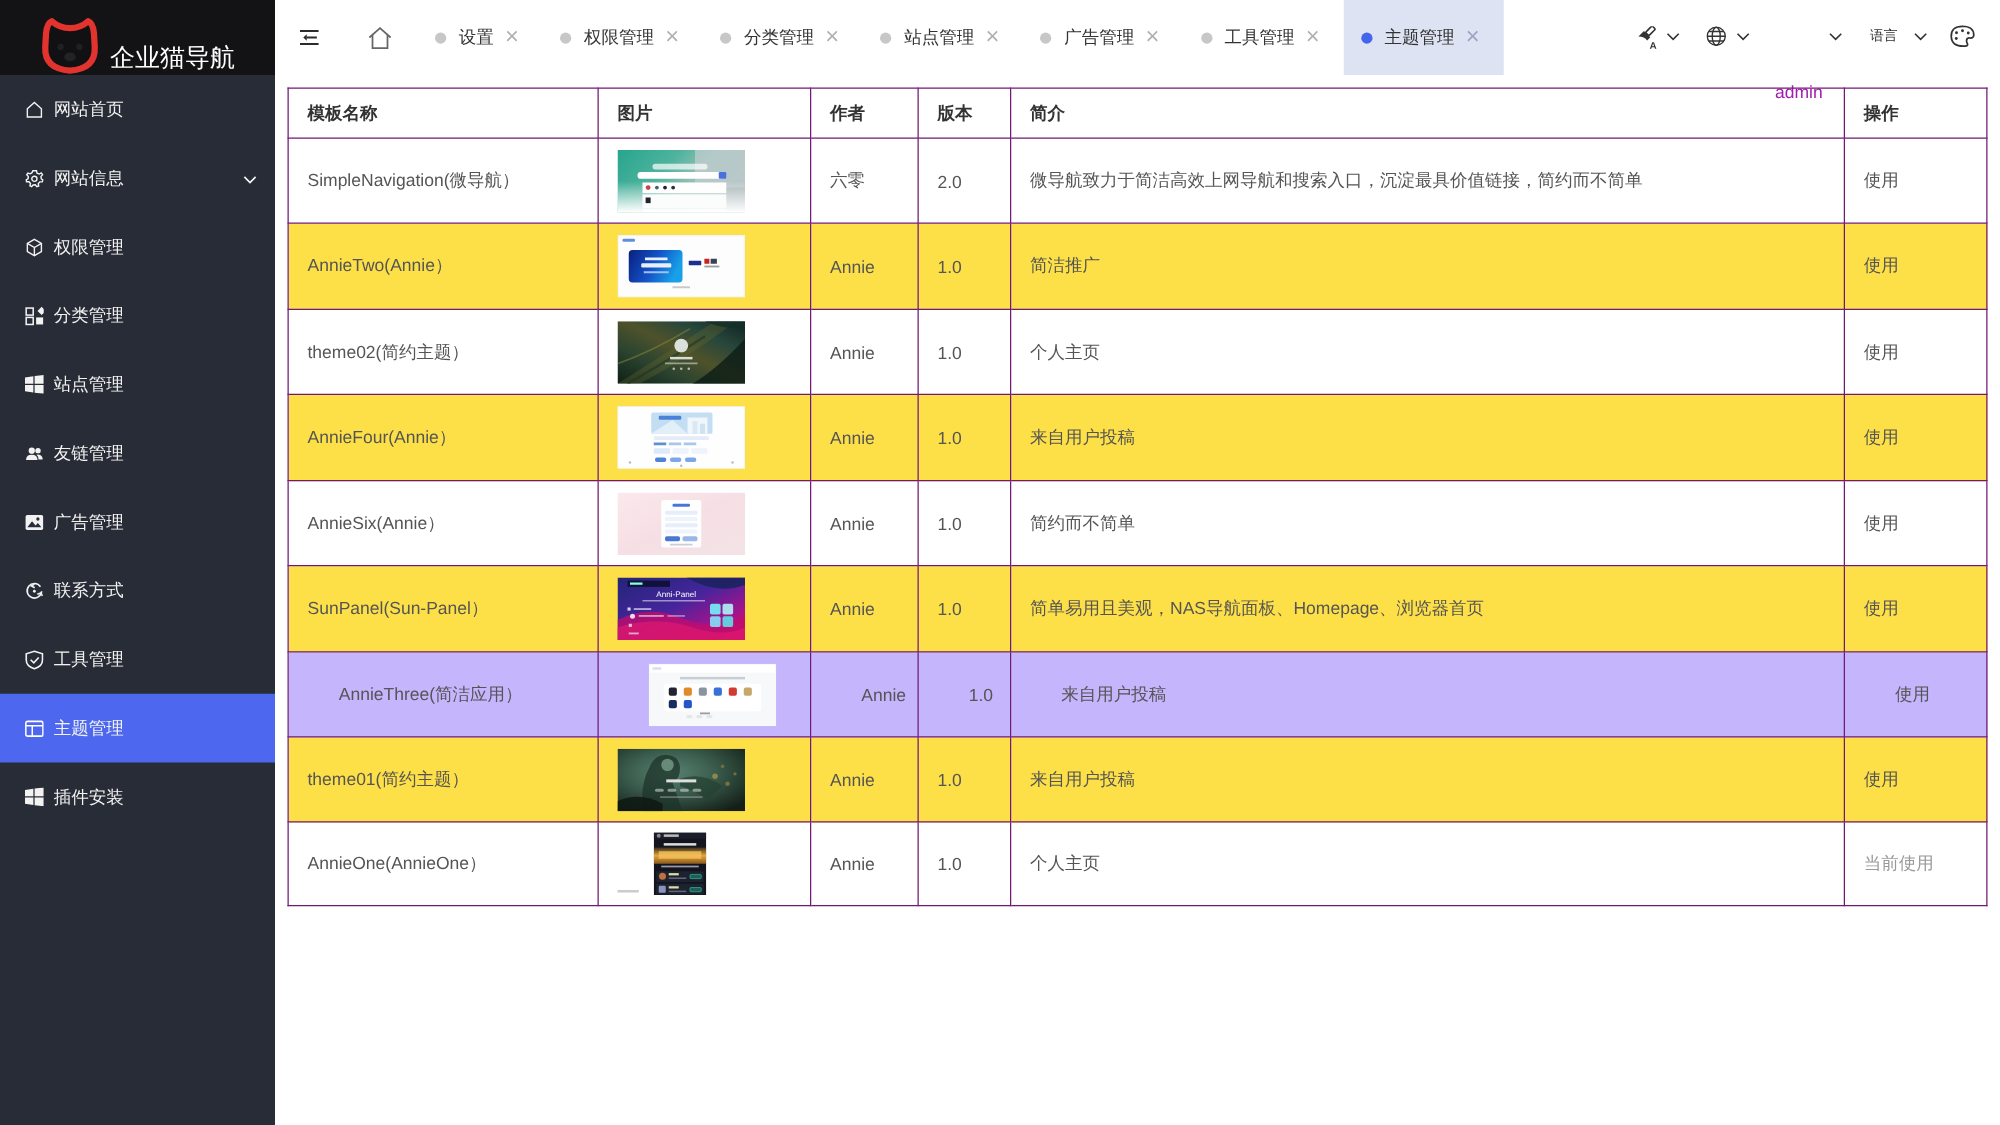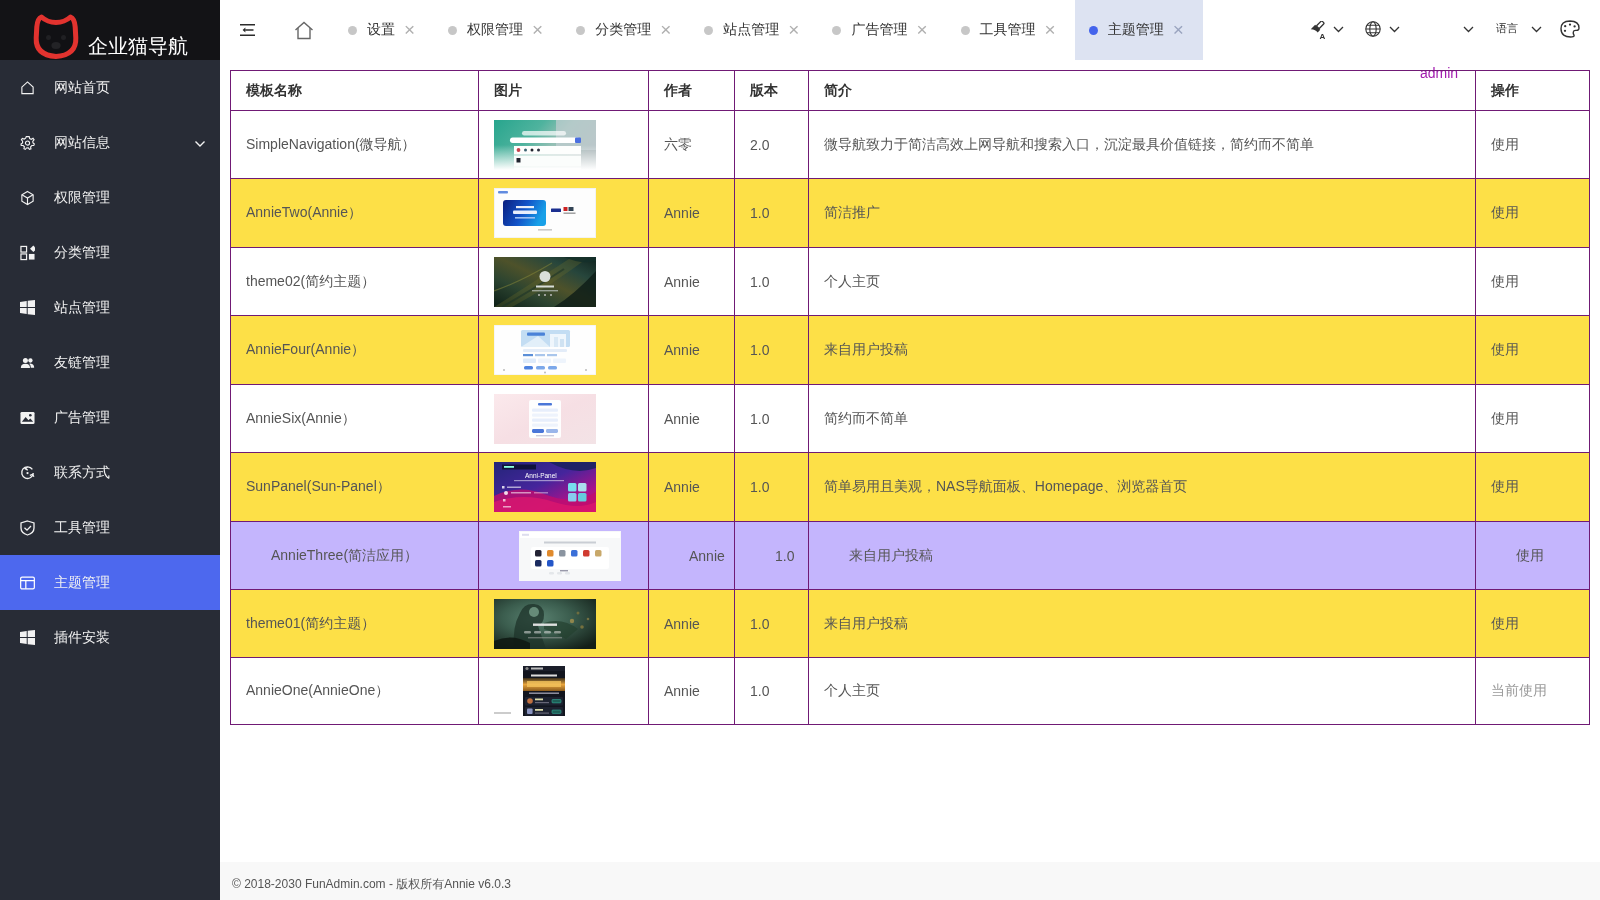--- a/index.html
+++ b/index.html
@@ -5,21 +5,21 @@
 * { margin:0; padding:0; box-sizing:border-box; }
 html,body { width:1600px; height:900px; overflow:hidden; font-family:"Liberation Sans",sans-serif; background:#fff; }
 
 .sidebar { position:absolute; left:0; top:0; width:220px; height:900px; background:#282c36; z-index:5; }
 .logo { height:60px; background:#131316; display:flex; align-items:flex-end; }
 .logo svg { margin-left:32px; }
 .logo .lt { color:#fff; font-size:20px; margin-left:8px; }
 .menu { list-style:none; }
 .menu li { height:55px; display:flex; align-items:center; position:relative; color:#f2f2f2; font-size:14px; cursor:pointer; }
 .menu li .mi { position:absolute; left:20px; width:15px; height:15px; display:flex; align-items:center; justify-content:center; }
-.menu li .ml { position:absolute; left:54px; }
+.menu li .ml { position:absolute; left:43px; }
 .menu li.active { background:#4d68ee; }
 .menu li .chev { position:absolute; right:14px; }
 
 .main { position:absolute; left:220px; top:0; width:1380px; height:900px; }
 .topbar { height:60px; background:#fff; position:relative; }
 .tb-ico { position:absolute; top:0; height:60px; display:flex; align-items:center; justify-content:center; }
 .tabs { position:absolute; left:114px; top:0; height:60px; display:flex; }
 .tab { height:60px; display:flex; align-items:center; padding:0 19px 0 14px; font-size:14px; color:#333; }
 .tab .dot { width:9px; height:9px; border-radius:50%; background:#c7c7c7; margin-right:10px; }
 .tab .x { color:#b0b0b0; margin-left:9px; font-size:19px; font-weight:normal; line-height:1; margin-top:-2px; }
@@ -545,14 +545,13 @@
     </svg>
           </td>
           <td>Annie</td>
           <td>1.0</td>
           <td>个人主页</td>
           <td style="color:#999">当前使用</td>
         </tr>
   </tbody>
     </table>
 
-  <div class="footer">© 2018-2030 FunAdmin.com - 版权所有Annie v6.0.3</div>
 </div>
 
 </body></html>

